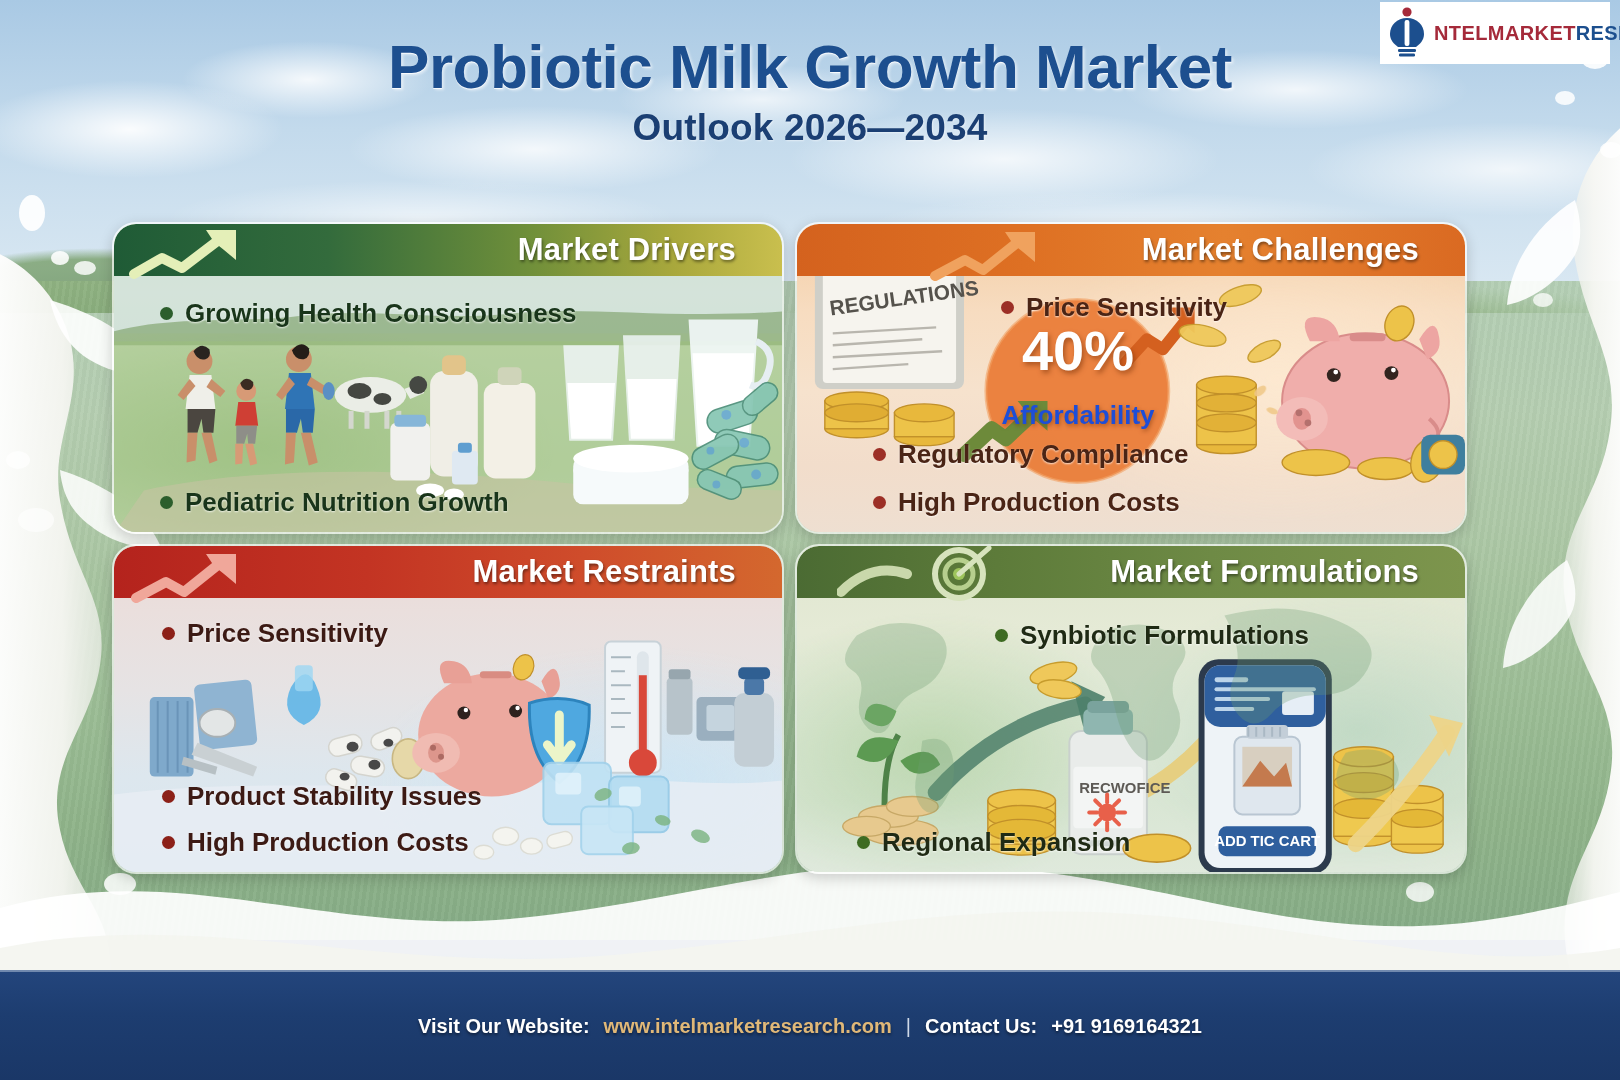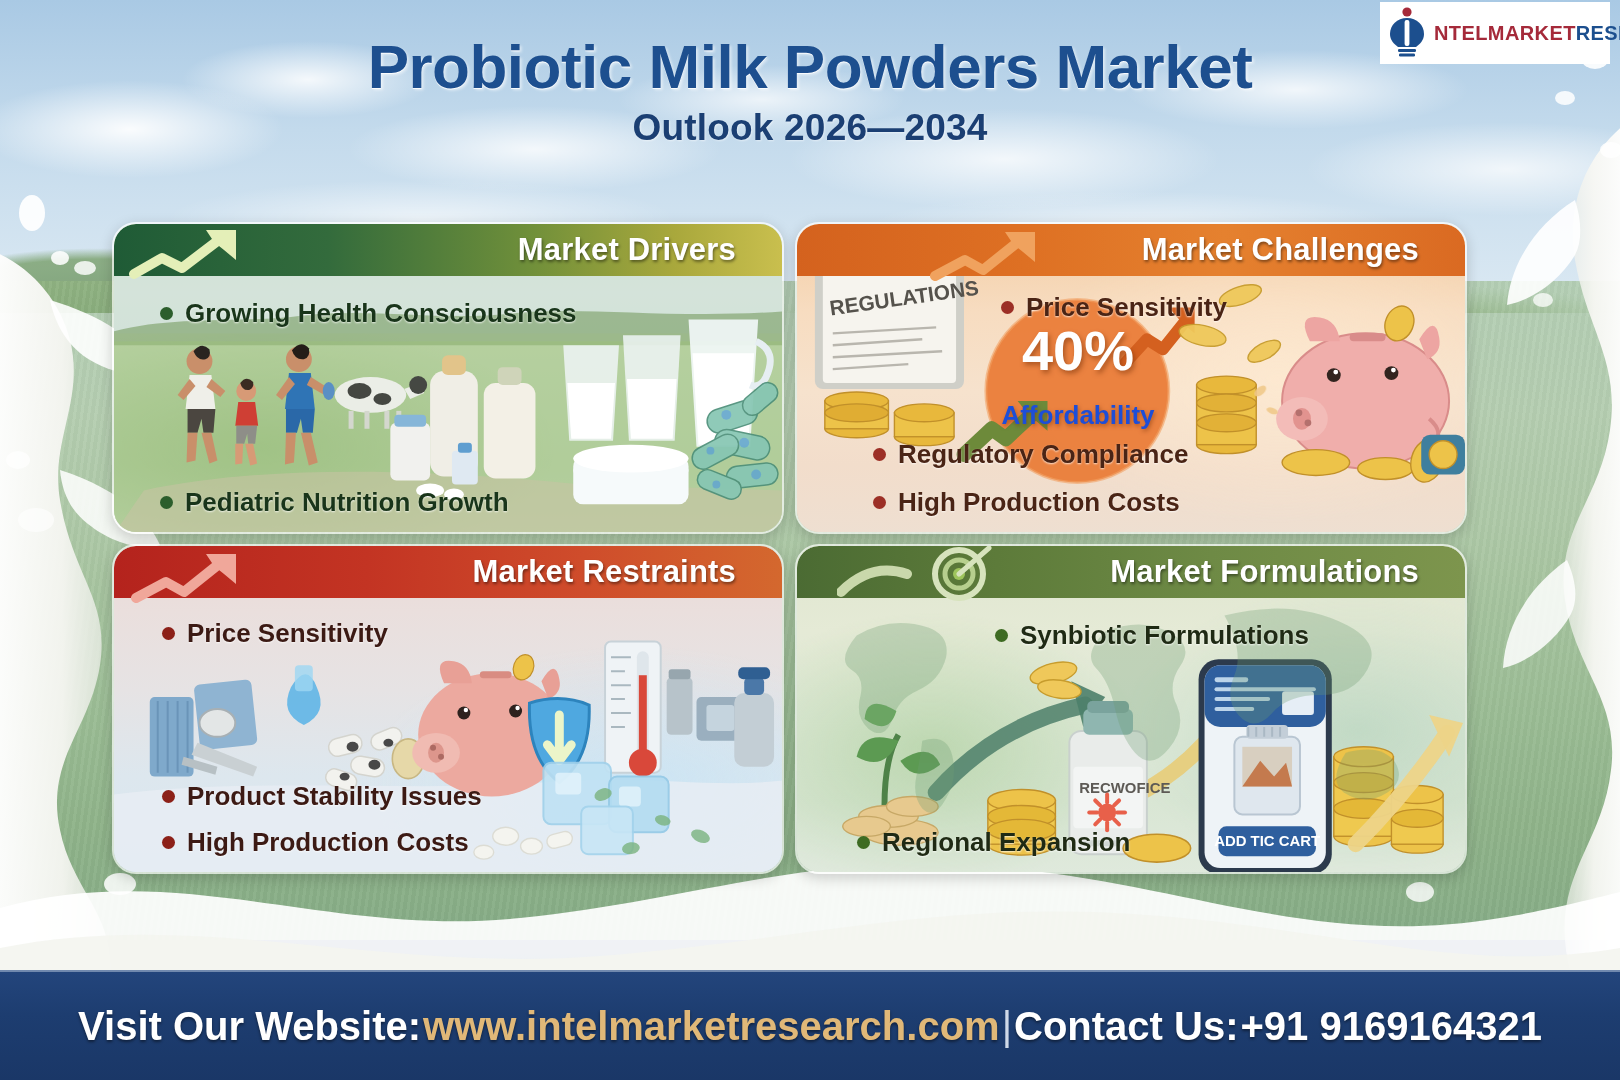--- a/index.html
+++ b/index.html
@@ -247,22 +247,22 @@
 
   
   .footer-bar {
     position: absolute; left: 0; bottom: 0; width: 100%; height: 110px;
     background: linear-gradient(180deg, #23457c 0%, #1d3d70 40%, #1a3767 100%);
     display: flex; align-items: center; justify-content: center;
     z-index: 9;
     border-top: 2px solid rgba(200,220,245,.5);
   }
   .footer-inner {
-    display: flex; align-items: center; gap: 2px;
-    font-size: 40px; font-weight: bold; white-space: nowrap;
+    display: flex; align-items: center; gap: 14px;
+    font-size: 20px; font-weight: bold; white-space: nowrap;
   }
   .f-white { color: #ffffff; text-shadow: 0 2px 3px rgba(0,0,0,.45); }
   .f-gold  { color: #e0b878; text-shadow: 0 2px 3px rgba(0,0,0,.45); }
   .f-sep   { color: #cfd9e8; font-weight: normal; }
 </style>
 </head>
 <body>
 
 <div class="poster">
 
@@ -334,21 +334,21 @@
         <span>RESEARCH</span>
         <span class="logo-stripes">
             <i></i>
             <i></i>
           </span>
       </span>
     </div>
   </div>
 
   <div class="title-block">
-    <div class="main-title">Probiotic Milk Powders Market</div>
+    <div class="main-title">Probiotic Milk Growth Market</div>
     <div class="sub-title">Outlook 2026—2034</div>
   </div>
 
   <div class="grid">
 
     <div class="panel p-drivers">
       <div class="panel-art"></div>
 
       <svg class="panel-art" viewBox="0 0 672 312" preserveAspectRatio="none">
 

